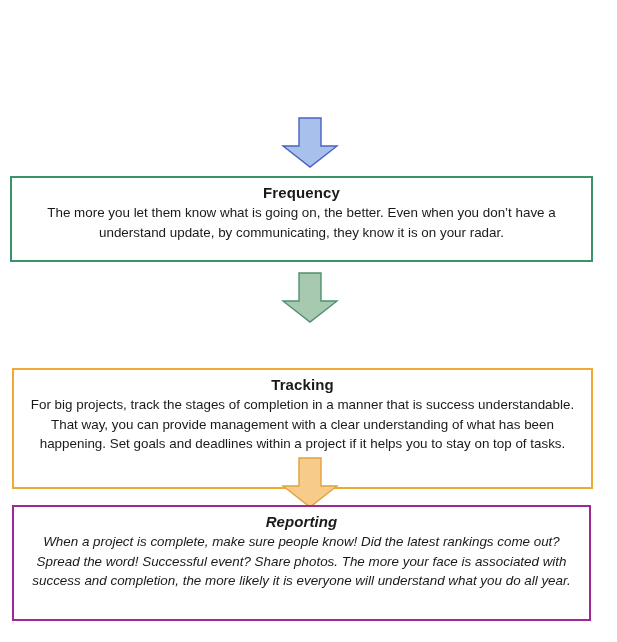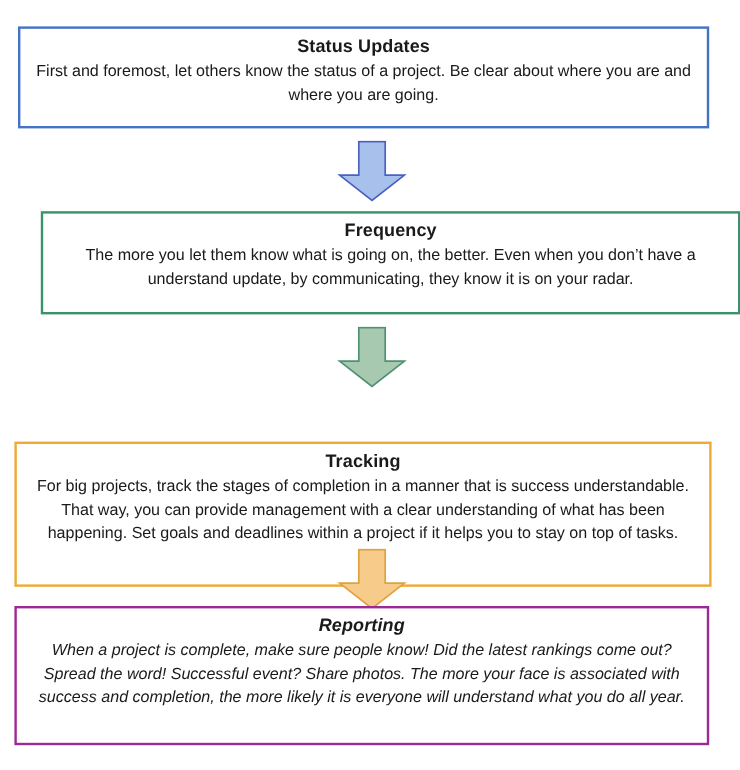--- a/index.html
+++ b/index.html
@@ -52,21 +52,20 @@
     border-color: #4472c4;
   }
   
   #box-frequency {
     left: 10px;
     top: 176px;
     width: 583px;
     height: 86px;
     border-width: 2px;
     border-color: #3a9268;
-    margin-left: 24px;
   }
   
   #box-tracking {
     left: 12px;
     top: 330px;
     width: 581px;
     height: 121px;
     border-width: 2px;
     border-color: #eeaa33;
     margin-top: 38px;
@@ -91,24 +90,20 @@
   #arrow-1 { top: 117px; }
   #arrow-2 { top: 272px; }
   #arrow-3 { top: 457px; }
   .arrow svg { display: block; width: 58px; height: 52px; }
 </style>
 </head>
 <body>
 
 <div class="flow">
 
-  <div class="step-box" id="box-status">
-    <div class="step-title">Status Updates</div>
-    <div class="step-body">First and foremost, let others know the status of a project. Be clear about where you are and where you are going.</div>
-  </div>
 
   <div class="arrow" id="arrow-1">
     <svg viewBox="0 0 58 52" xmlns="http://www.w3.org/2000/svg">
       <polygon points="18,1 40,1 40,29 56,29 29,50 2,29 18,29" fill="#a8c0ec" stroke="#4a61c0" stroke-width="1.4" stroke-linejoin="miter"></polygon>
     </svg>
   </div>
 
   <div class="step-box" id="box-frequency">
     <div class="step-title">Frequency</div>
     <div class="step-body">The more you let them know what is going on, the better. Even when you don’t have a understand update, by communicating, they know it is on your radar.</div>

